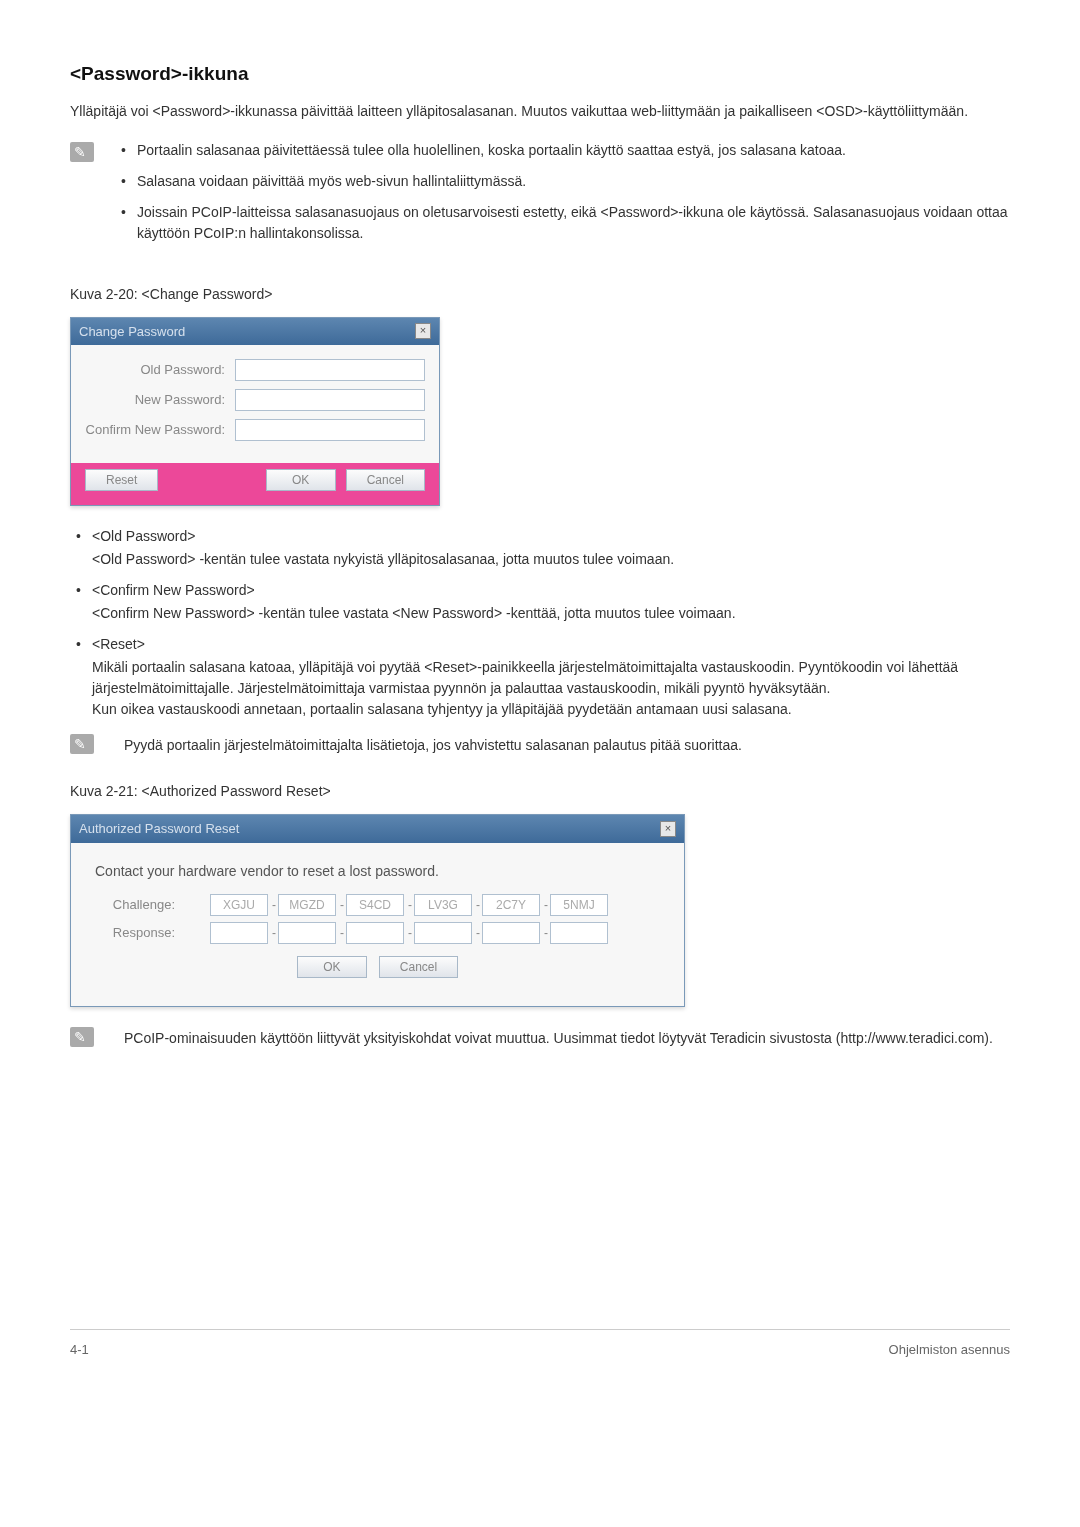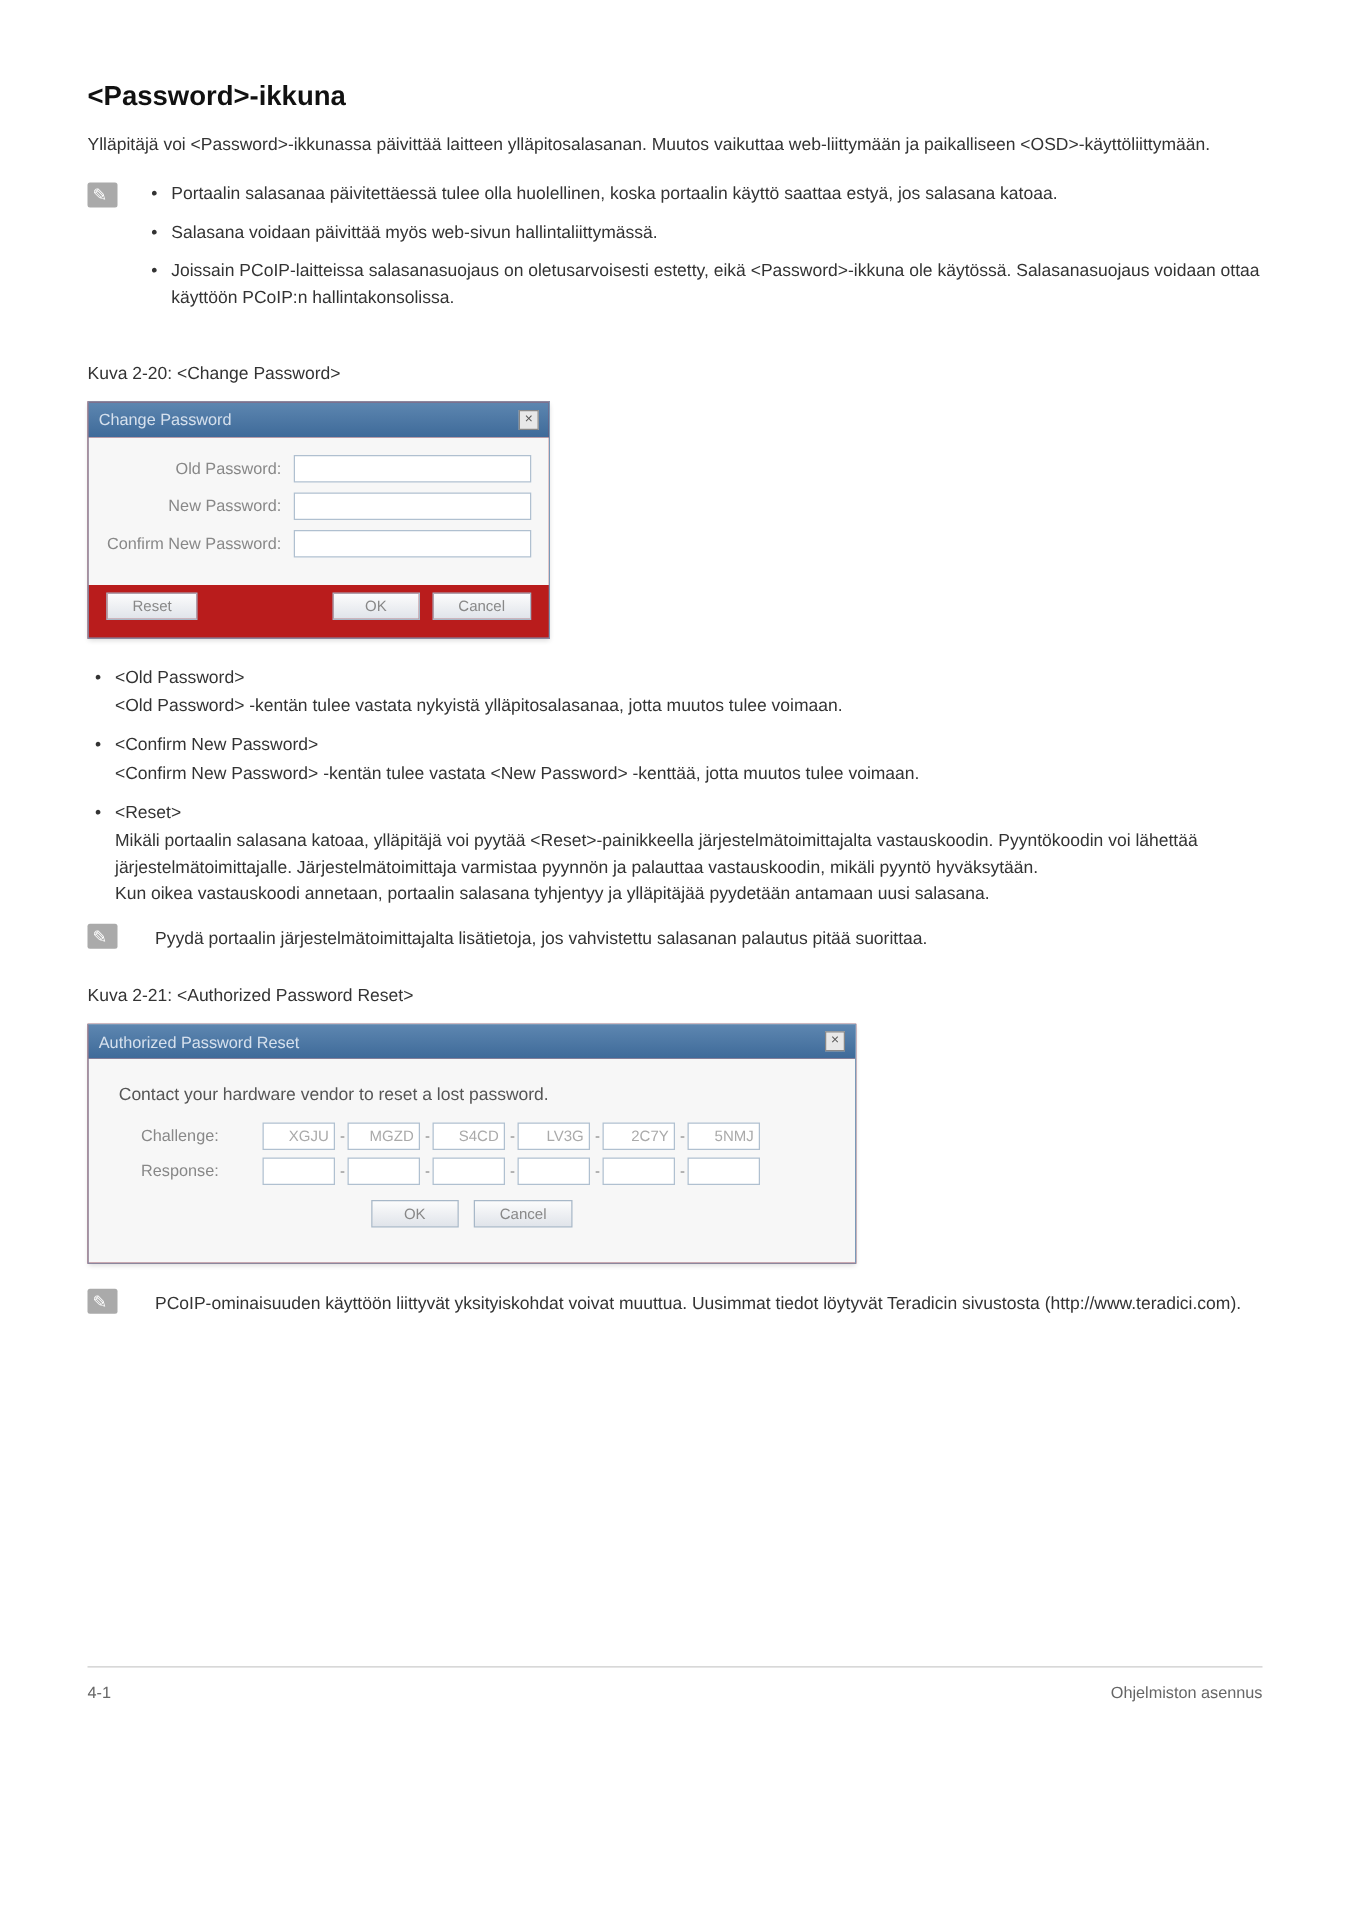--- a/index.html
+++ b/index.html
@@ -6,21 +6,21 @@
     body {
       font-family: Arial, Helvetica, sans-serif;
       font-size: 14px;
       color: #333;
       background: #fff;
       width: 1080px;
       padding: 60px 70px 40px 70px;
       line-height: 1.5;
     }
     h1 {
-      font-size: 22px;
+      font-size: 19px;
       font-weight: bold;
       color: #111;
       margin-bottom: 12px;
     }
     .intro { margin-bottom: 18px; }
     .note-block {
       display: flex;
       gap: 21px;
       margin-bottom: 30px;
     }
@@ -57,21 +57,21 @@
       left: 6px;
       top: 0;
     }
     .caption {
       font-size: 14px;
       margin-bottom: 12px;
       margin-top: 25px;
     }
     .dialog {
       border: 1px solid #7a99b8;
-      background: #b91c1c;
+      background: #ec4899;
       margin-bottom: 20px;
       box-shadow: 0 2px 4px rgba(0,0,0,0.15);
     }
     .dialog.narrow { width: 370px; }
     .dialog.wide { width: 615px; }
     .dialog-title {
       background: linear-gradient(#5d86b0, #3e6a99);
       color: #d5e0ed;
       font-size: 13px;
       padding: 4px 8px;
@@ -170,21 +170,21 @@
       align-items:center;
     }
     .dash { color: #888; font-size: 12px; padding: 0 2px; }
     .chal-input {
       width: 58px;
       height: 22px;
       border: 1px solid #b0c0d0;
       background: #fff;
       color: #aaa;
       font-size: 12px;
-      text-align: right;
+      text-align: center;
       padding: 6px 4px;
     }
     hr.footer-rule {
       border: none;
       border-top: 1px solid #ccc;
       margin-top: 280px;
       margin-bottom: 10px;
     }
     .footer {
       display: flex;

